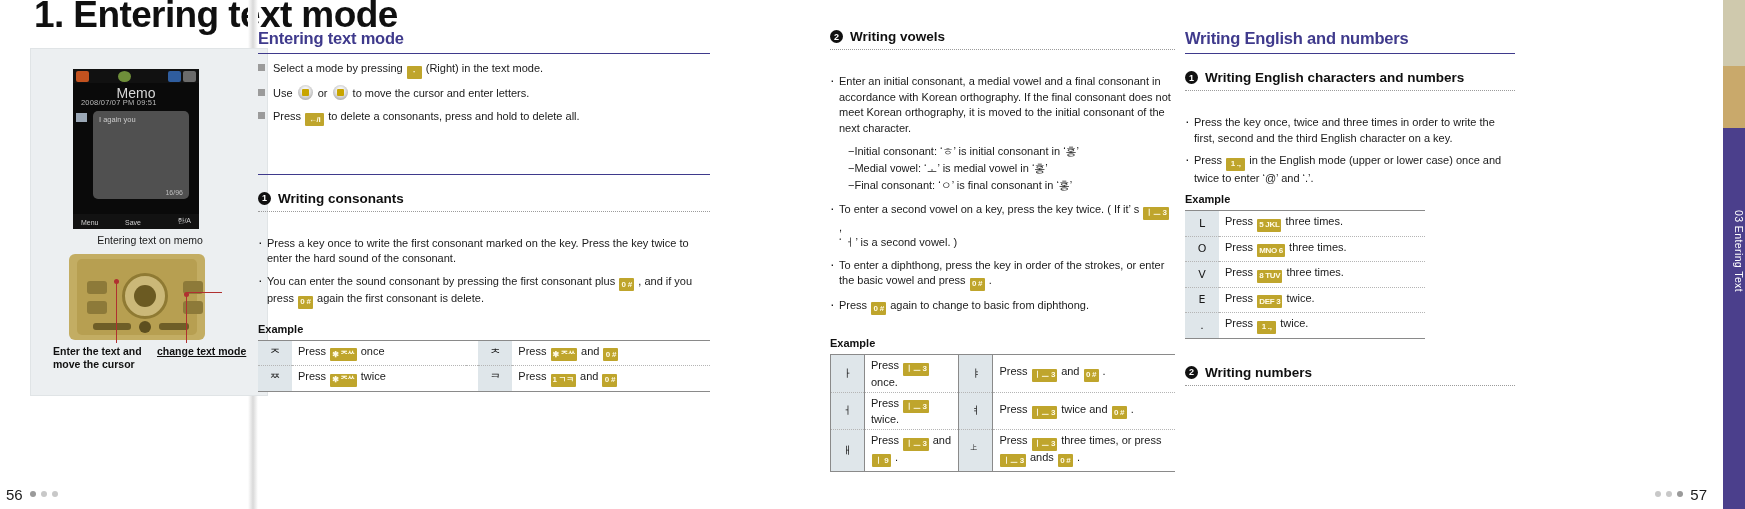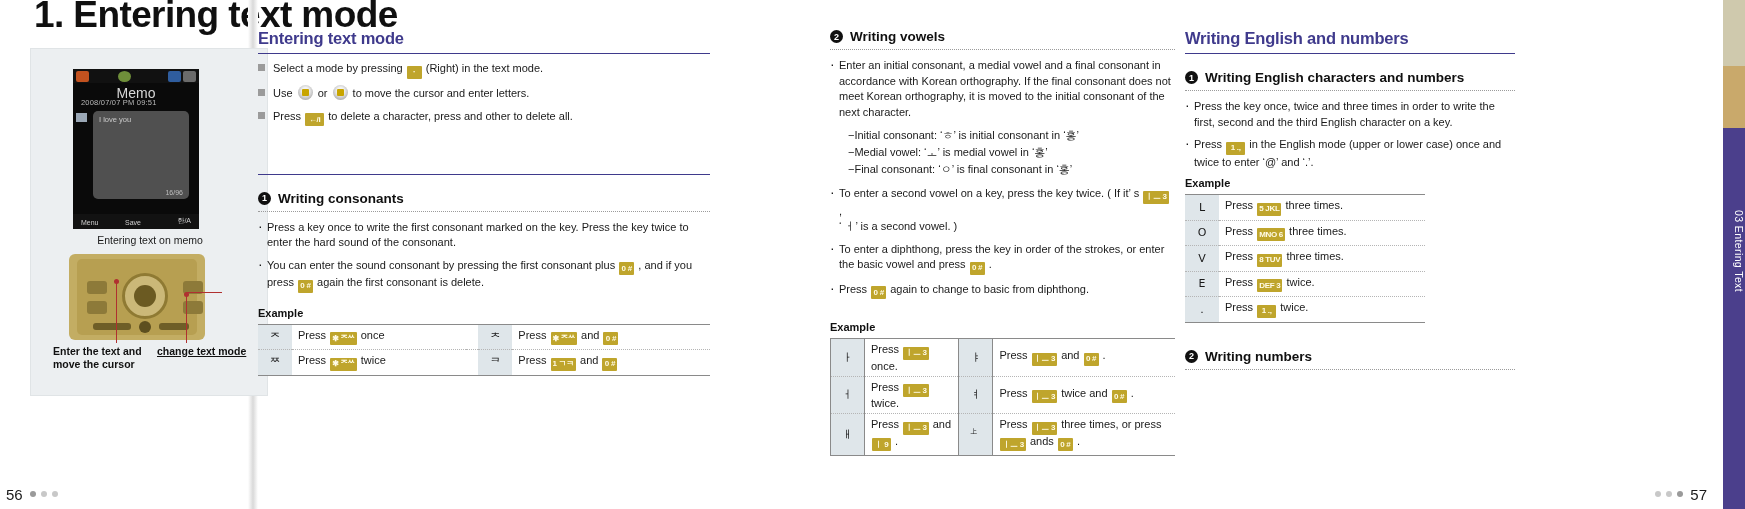--- a/index.html
+++ b/index.html
@@ -99,21 +99,21 @@
     font-size: 13.5px; font-weight: bold; color: #101010;
     display: flex; align-items: center; gap: 7px;
   }
   .num-badge {
     display: inline-flex; align-items: center; justify-content: center;
     width: 13px; height: 13px; border-radius: 50%;
     background: #101010; color: #fff; font-size: 9px; font-weight: bold;
   }
   .dot-rule { border-top: 1.5px dotted #9b9b9b; margin-top: 5px; }
 
-  ul.bullets { list-style: none; margin-top: 8px; }
+  ul.bullets { list-style: none; margin-top: 24px; }
   ul.bullets li {
     font-size: 11px; color: #1a1a1a; line-height: 15.5px; margin-bottom: 7px;
     padding-left: 9px; position: relative;
   }
   ul.bullets li::before {
     content: "\00B7"; position: absolute; left: 0; top: -1px;
     font-size: 14px; line-height: 15px;
   }
   ul.sq-bullets { list-style: none; margin-top: 6px; }
   ul.sq-bullets li {
@@ -194,21 +194,21 @@
       <div class="ps-statusbar">
         <div class="ps-ico a"></div>
         <div class="ps-ico b"></div>
         <div class="ps-ico c"></div>
         <div class="ps-ico d"></div>
       </div>
       <div class="ps-title">Memo</div>
       <div class="ps-date">2008/07/07 PM 09:51</div>
       <div class="ps-leftico"></div>
       <div class="ps-box">
-        <div class="ps-box-text">I love you</div>
+        <div class="ps-box-text">I again you</div>
         <div class="ps-box-count">16/96</div>
       </div>
       <div class="ps-softbar">
         <div class="ps-soft l">Menu</div>
         <div class="ps-soft m">Save</div>
         <div class="ps-soft r">한/A</div>
       </div>
     </div>
 
     <div class="photo-caption">Entering text on memo</div>
@@ -251,21 +251,21 @@
       <li>
         <span>Use</span>
         <span class="nav-key"></span>
         <span>or</span>
         <span class="nav-key"></span>
         <span>to move the cursor and enter letters.</span>
       </li>
       <li>
         <span>Press</span>
         <span class="key wide">←/i</span>
-        <span>to delete a character, press and other to delete all.</span>
+        <span>to delete a consonants, press and hold to delete all.</span>
       </li>
     </ul>
 
     <div style="height:36px;"></div>
 
     <div class="sec-rule"></div>
 
     <div class="sub-head" style="margin-top:16px;">
       <span class="num-badge">1</span>
       <span>Writing consonants</span>

